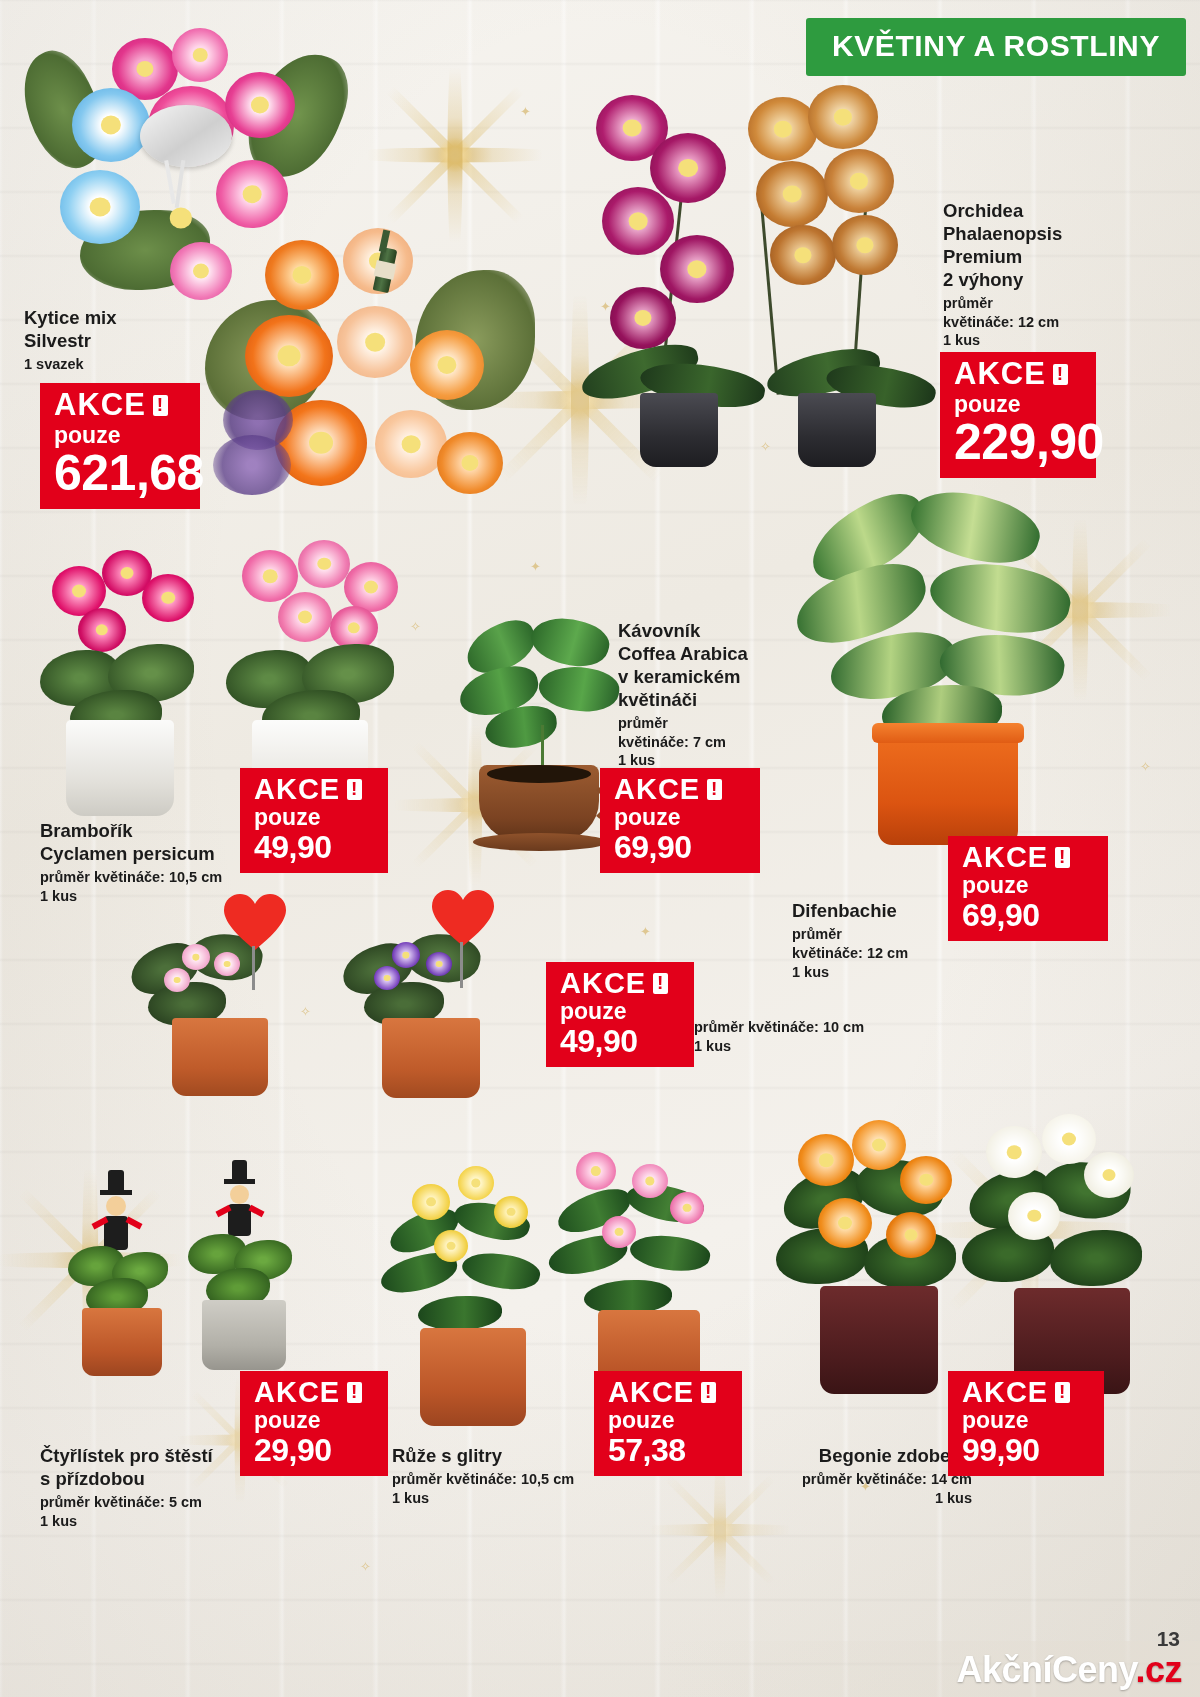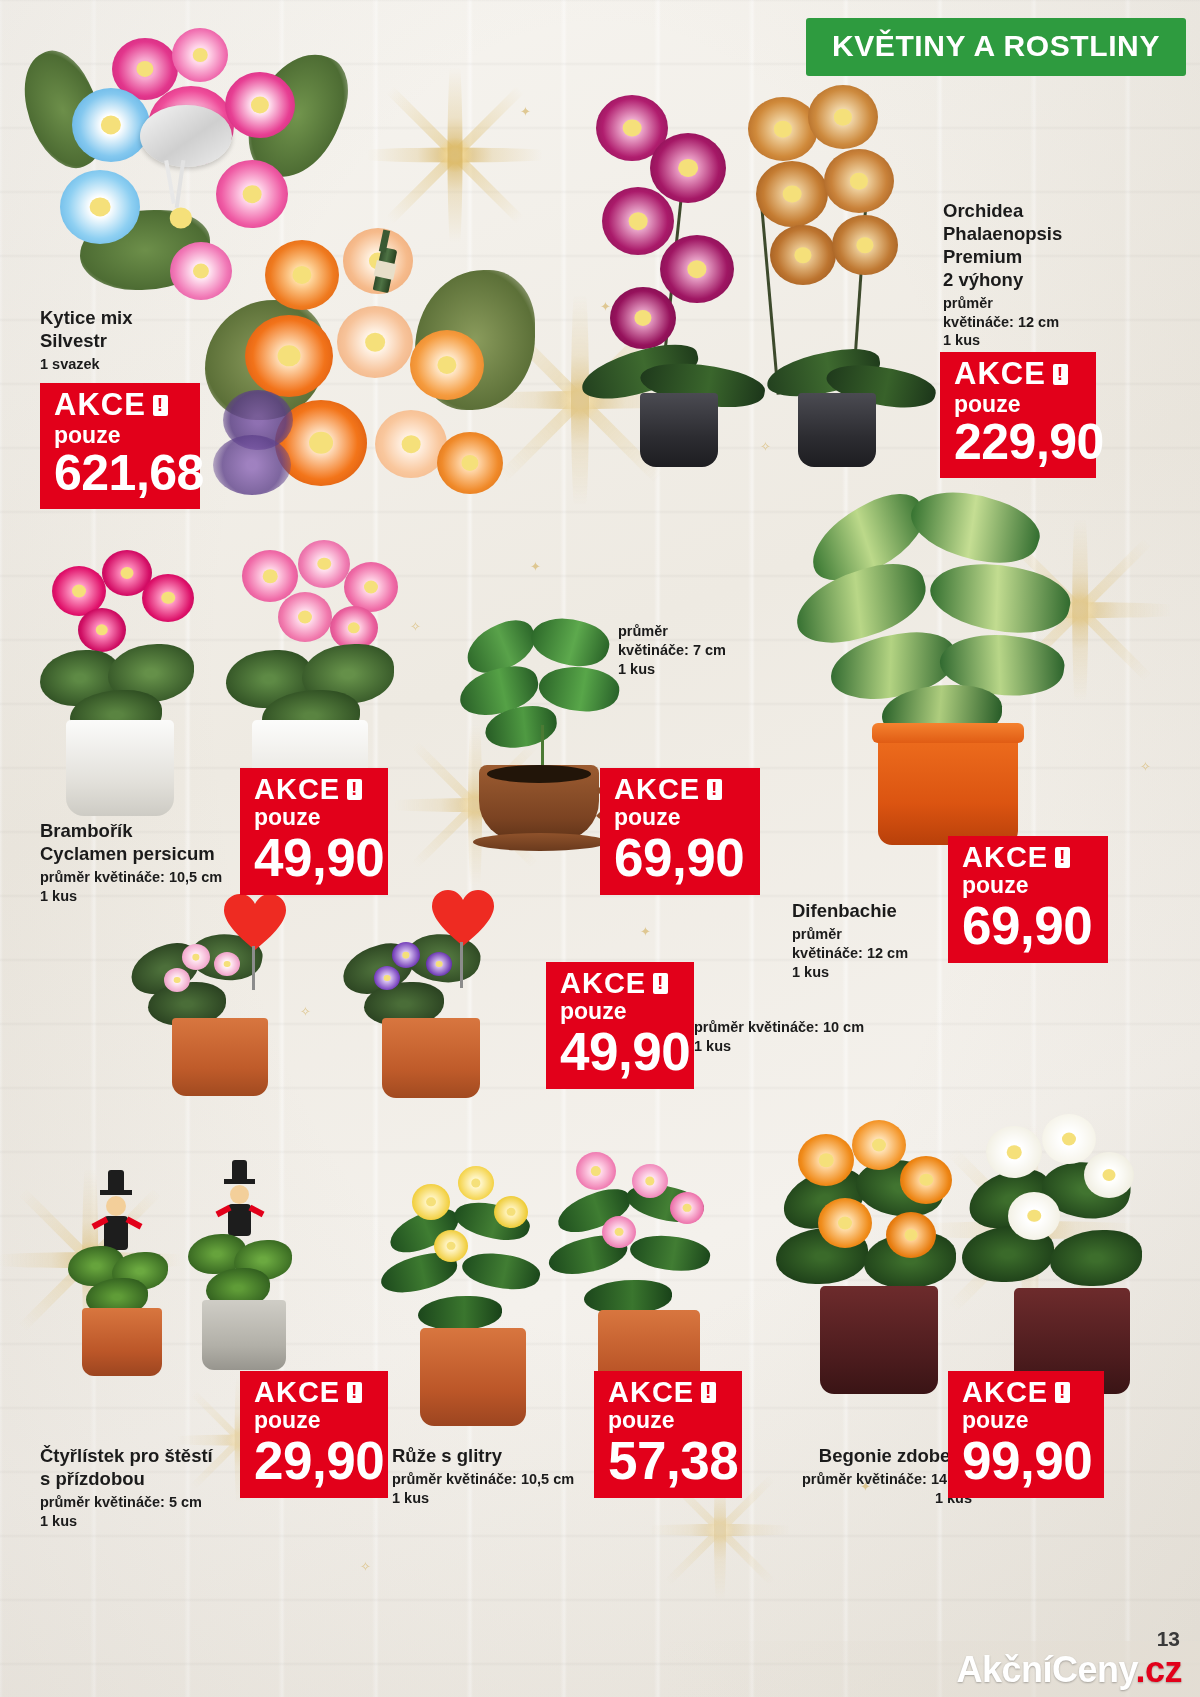--- a/index.html
+++ b/index.html
@@ -68,21 +68,21 @@
   .tag .akce {
     display:flex; align-items:center; gap:7px;
     font-weight:bold; font-size:29px; letter-spacing:1px; line-height:1.05;
   }
   .tag .bang {
     display:inline-block; background:#fff; color:#e2001a;
     font-weight:bold; font-size:19px; line-height:20px;
     width:15px; height:21px; text-align:center; border-radius:2px;
   }
   .tag .pouze { font-size:23px; font-weight:bold; margin-top:1px; line-height:1.1; }
-  .tag .price { font-size:53px; font-weight:bold; line-height:1.02; letter-spacing:-.5px; }
+  .tag .price { font-size:32px; font-weight:bold; line-height:1.02; letter-spacing:-.5px; }
   .tag.big .akce { font-size:31px; }
   .tag.big .price { font-size:50px; }
 
   
   .ptxt { position:absolute; color:#1b1b1b; }
   .ptxt .nm { font-weight:bold; font-size:18.5px; line-height:1.24; }
   .ptxt .ds { font-size:14.5px; line-height:1.3; margin-top:2px; font-weight:bold; }
 
   
   .photo { position:absolute; }
@@ -384,21 +384,21 @@
   <div class="leafblob" style="left:282px;top:62px;width:88px;height:56px;background:radial-gradient(ellipse,#417430 10%,#21451b 80%);transform:rotate(12deg);"></div>
   <div class="leafblob" style="left:202px;top:126px;width:92px;height:56px;background:radial-gradient(ellipse,#3a6a2a 10%,#1c3d18 80%);"></div>
   <div class="leafblob" style="left:290px;top:130px;width:92px;height:56px;background:radial-gradient(ellipse,#3d6e2c 10%,#1e4019 80%);"></div>
   <div class="flwr" style="left:226px;top:26px;width:56px;height:52px;background:radial-gradient(circle,#ffffff 22%,#f3f1e6 70%,#dedbcc 100%);"></div>
   <div class="flwr" style="left:282px;top:14px;width:54px;height:50px;background:radial-gradient(circle,#ffffff 22%,#f6f4ea 70%,#e2dfd0 100%);"></div>
   <div class="flwr" style="left:324px;top:52px;width:50px;height:46px;background:radial-gradient(circle,#fffffd 22%,#f1efe3 70%,#dbd8c8 100%);"></div>
   <div class="flwr" style="left:248px;top:92px;width:52px;height:48px;background:radial-gradient(circle,#ffffff 22%,#f4f2e7 70%,#dfdccd 100%);"></div>
   <div class="pot" style="left:254px;top:188px;width:116px;height:106px;background:linear-gradient(180deg,#6d2b2c,#4d1c1e 65%,#3a1415);border-radius:5px 5px 14px 14px;"></div>
 </div>
 
-<div class="ptxt" style="left:40px;top:307px;width:220px;">
+<div class="ptxt" style="left:24px;top:307px;width:220px;">
   <div class="nm"><span>Kytice mix</span><br><span>Silvestr</span></div>
   <div class="ds"><span>1 svazek</span></div>
 </div>
 <div class="tag big" style="left:40px;top:383px;width:160px;">
   <div class="akce">
       <span>AKCE</span>
       <span class="bang">!</span>
     </div>
   <div class="pouze">pouze</div>
   <div class="price">621,68</div>
@@ -439,20 +439,26 @@
 <div class="tag" style="left:240px;top:768px;width:148px;">
   <div class="akce">
       <span>AKCE</span>
       <span class="bang">!</span>
     </div>
   <div class="pouze">pouze</div>
   <div class="price">49,90</div>
 </div>
 
 <div class="ptxt" style="left:618px;top:620px;width:220px;">
+  <div class="nm">
+    <span>Kávovník</span><br>
+    <span>Coffea Arabica</span><br>
+    <span>v keramickém</span><br>
+    <span>květináči</span>
+  </div>
   <div class="ds">
     <span>průměr</span><br>
     <span>květináče: 7 cm</span><br>
     <span>1 kus</span>
   </div>
 </div>
 <div class="tag" style="left:600px;top:768px;width:160px;">
   <div class="akce">
       <span>AKCE</span>
       <span class="bang">!</span>

